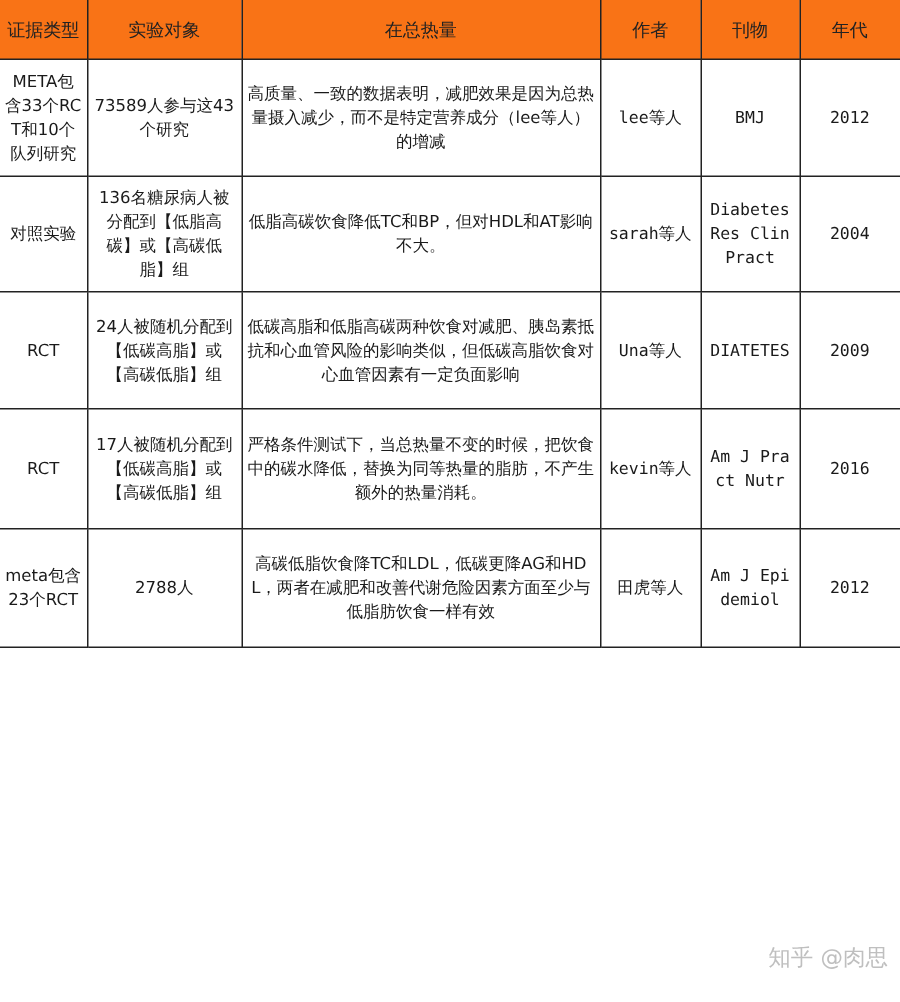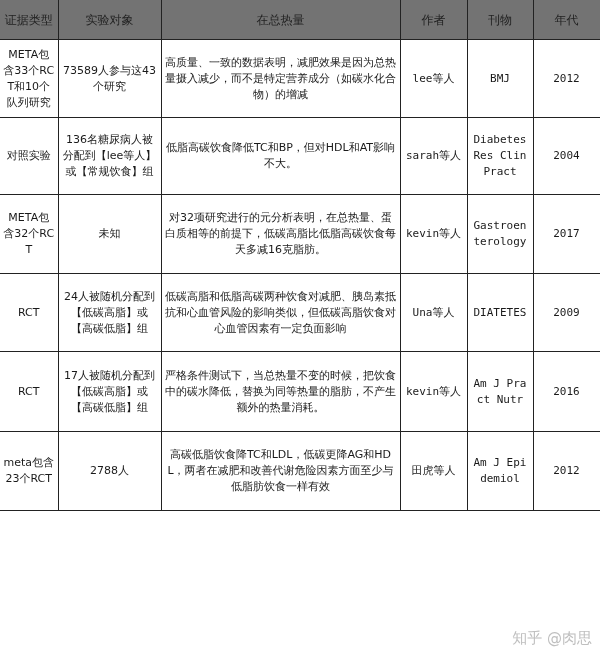--- a/index.html
+++ b/index.html
@@ -15,21 +15,21 @@
     border: 1px solid #222;
     text-align: center;
     vertical-align: middle;
     padding: 0 3px;
     font-size: 11px;
     line-height: 16px;
     color: #1a1a1a;
     word-break: break-all;
   }
   table.evidence th {
-    background: #737373;
+    background: #f97316;
     font-weight: normal;
     font-size: 12px;
     color: #222;
     height: 39px;
     border-top: none;
   }
   table.evidence th:first-child, table.evidence td:first-child { border-left: none; }
   .mono { font-family: "DejaVu Sans Mono", "Liberation Mono", monospace; font-size: 10.5px; }
   tr.r1 td { height: 77px; }
   tr.r2 td { height: 76px; }
@@ -66,40 +66,32 @@
       <th>在总热量</th>
       <th>作者</th>
       <th>刊物</th>
       <th>年代</th>
     </tr>
   </thead>
   <tbody>
     <tr class="r1">
       <td>META包含33个RCT和10个队列研究</td>
       <td>73589人参与这43个研究</td>
-      <td class="finding">高质量、一致的数据表明，减肥效果是因为总热量摄入减少，而不是特定营养成分（如碳水化合物）的增减</td>
+      <td class="finding">高质量、一致的数据表明，减肥效果是因为总热量摄入减少，而不是特定营养成分（lee等人）的增减</td>
       <td class="mono">lee等人</td>
       <td class="mono">BMJ</td>
       <td class="mono">2012</td>
     </tr>
     <tr class="r2">
       <td>对照实验</td>
-      <td>136名糖尿病人被分配到【lee等人】或【常规饮食】组</td>
+      <td>136名糖尿病人被分配到【低脂高碳】或【高碳低脂】组</td>
       <td class="finding">低脂高碳饮食降低TC和BP，但对HDL和AT影响不大。</td>
       <td class="mono">sarah等人</td>
       <td class="mono">Diabetes Res Clin Pract</td>
       <td class="mono">2004</td>
-    </tr>
-    <tr class="r3">
-      <td>META包含32个RCT</td>
-      <td>未知</td>
-      <td class="finding">对32项研究进行的元分析表明，在总热量、蛋白质相等的前提下，低碳高脂比低脂高碳饮食每天多减16克脂肪。</td>
-      <td class="mono">kevin等人</td>
-      <td class="mono">Gastroenterology</td>
-      <td class="mono">2017</td>
     </tr>
     <tr class="r5">
       <td>RCT</td>
       <td>24人被随机分配到【低碳高脂】或【高碳低脂】组</td>
       <td class="finding">低碳高脂和低脂高碳两种饮食对减肥、胰岛素抵抗和心血管风险的影响类似，但低碳高脂饮食对心血管因素有一定负面影响</td>
       <td class="mono">Una等人</td>
       <td class="mono">DIATETES</td>
       <td class="mono">2009</td>
     </tr>
     <tr class="r6">

